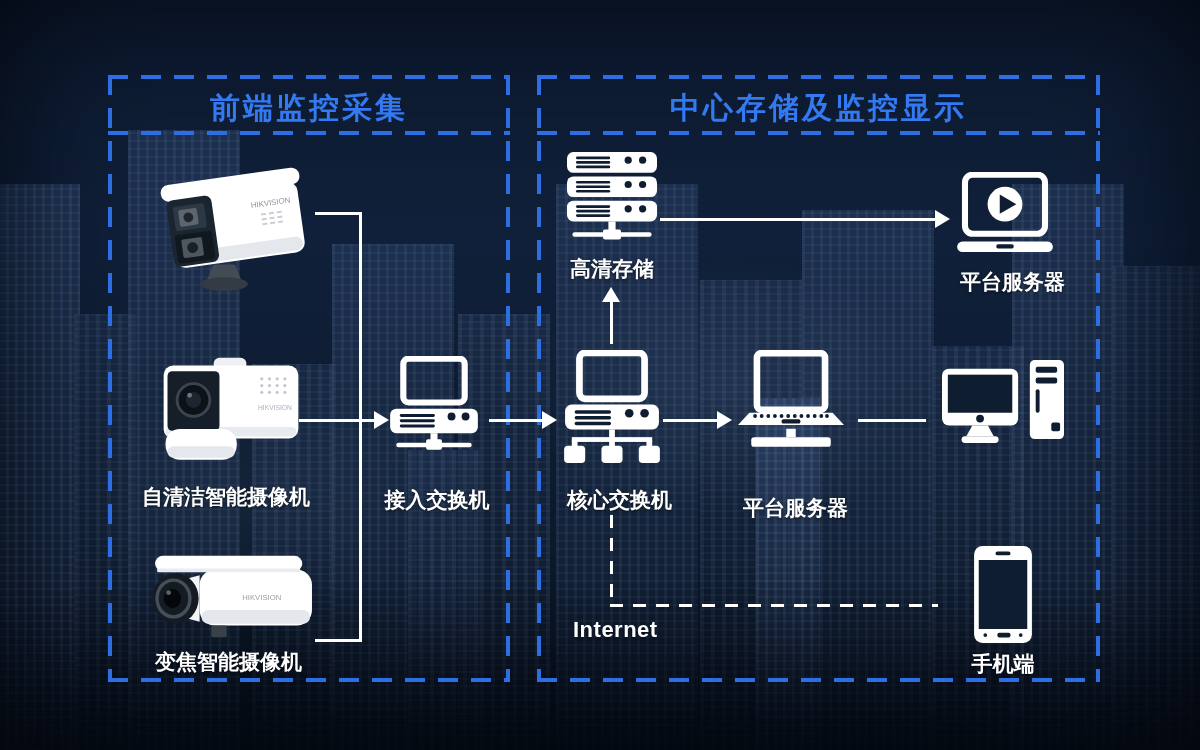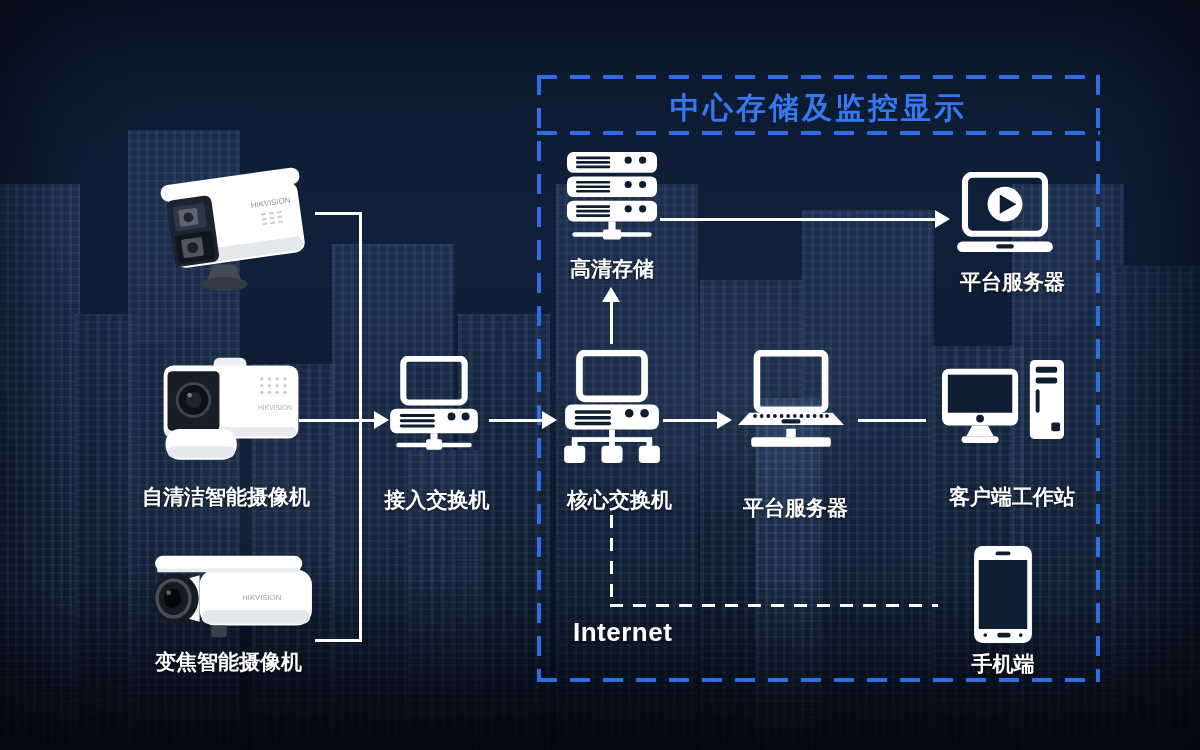--- a/index.html
+++ b/index.html
@@ -96,21 +96,21 @@
   #lb-cam1{left:150px;top:291px;}
   #lb-cam2{left:142px;top:483px;text-align:right;}
   #lb-cam3{left:155px;top:648px;}
   #lb-access{left:377px;top:486px;width:120px;text-align:center;}
   #lb-core{left:552px;top:486px;width:120px;text-align:right;}
   #lb-storage{left:560px;top:255px;width:104px;text-align:center;}
   #lb-hdmon{left:950px;top:268px;width:125px;text-align:center;}
   #lb-laptop{left:733px;top:486px;width:125px;text-align:center;margin-top:8px;}
   #lb-ws{left:943px;top:483px;width:138px;text-align:center;}
   #lb-phone{left:943px;top:650px;width:120px;text-align:center;}
-  #lb-internet{left:573px;top:617px;font-size:26px;font-weight:600;letter-spacing:.5px;color:var(--white);position:absolute;
+  #lb-internet{left:573px;top:617px;font-size:22px;font-weight:600;letter-spacing:.5px;color:var(--white);position:absolute;
                text-shadow:0 1px 3px rgba(0,0,0,.6);}
 </style>
 </head>
 <body>
 
 <div class="stage">
 
   <div class="skyline">
     <div class="b b1"></div>
       <div class="b alt b2"></div>
@@ -125,20 +125,28 @@
       <div class="b b11"></div>
       <div class="b alt b12"></div>
     <div class="b alt b13"></div>
       <div class="b b14"></div>
     <div class="glow g1"></div>
       <div class="glow g2"></div>
     <div class="ground"></div>
       <div class="vignette"></div>
   </div>
 
+  <div class="zone" id="zoneL">
+    <div class="zt"></div>
+    <div class="zb"></div>
+    <div class="zl"></div>
+    <div class="zr"></div>
+    <div class="ztitle">前端监控采集</div>
+    <div class="zunder"></div>
+  </div>
 
   <div class="zone" id="zoneR">
     <div class="zt"></div>
     <div class="zb"></div>
     <div class="zl"></div>
     <div class="zr"></div>
     <div class="ztitle">中心存储及监控显示</div>
     <div class="zunder"></div>
   </div>
 
@@ -332,21 +340,20 @@
     <rect x="96" y="7" width="22" height="6" rx="2" fill="var(--dark)"></rect>
     <rect x="96" y="18" width="22" height="6" rx="2" fill="var(--dark)"></rect>
     <rect x="96" y="30" width="4" height="24" rx="2" fill="var(--dark)"></rect>
     <rect x="112" y="64" width="9" height="9" rx="2" fill="var(--dark)"></rect>
     <rect x="0" y="9" width="78" height="58" rx="7" fill="#fff"></rect>
     <rect x="6" y="15" width="66" height="39" fill="var(--dark)"></rect>
     <circle cx="39" cy="60" r="4" fill="var(--dark)"></circle>
     <polygon points="31,67 47,67 53,78 25,78" fill="#fff"></polygon>
     <rect x="20" y="78" width="38" height="7" rx="3.5" fill="#fff"></rect>
   </svg>
-  <div class="nlabel" id="lb-ws">客户端工作站</div>
 
   <svg class="icon" id="ic-phone" viewBox="0 0 62 104">
     <rect x="0" y="0" width="62" height="104" rx="9" fill="#fff"></rect>
     <rect x="5" y="15" width="52" height="74" fill="var(--dark)"></rect>
     <rect x="23" y="6" width="16" height="4" rx="2" fill="var(--dark)"></rect>
     <rect x="25" y="93" width="14" height="5" rx="2" fill="var(--dark)"></rect>
     <circle cx="12" cy="95.5" r="2" fill="var(--dark)"></circle>
     <circle cx="50" cy="95.5" r="2" fill="var(--dark)"></circle>
   </svg>
   <div class="nlabel" id="lb-phone">手机端</div>

